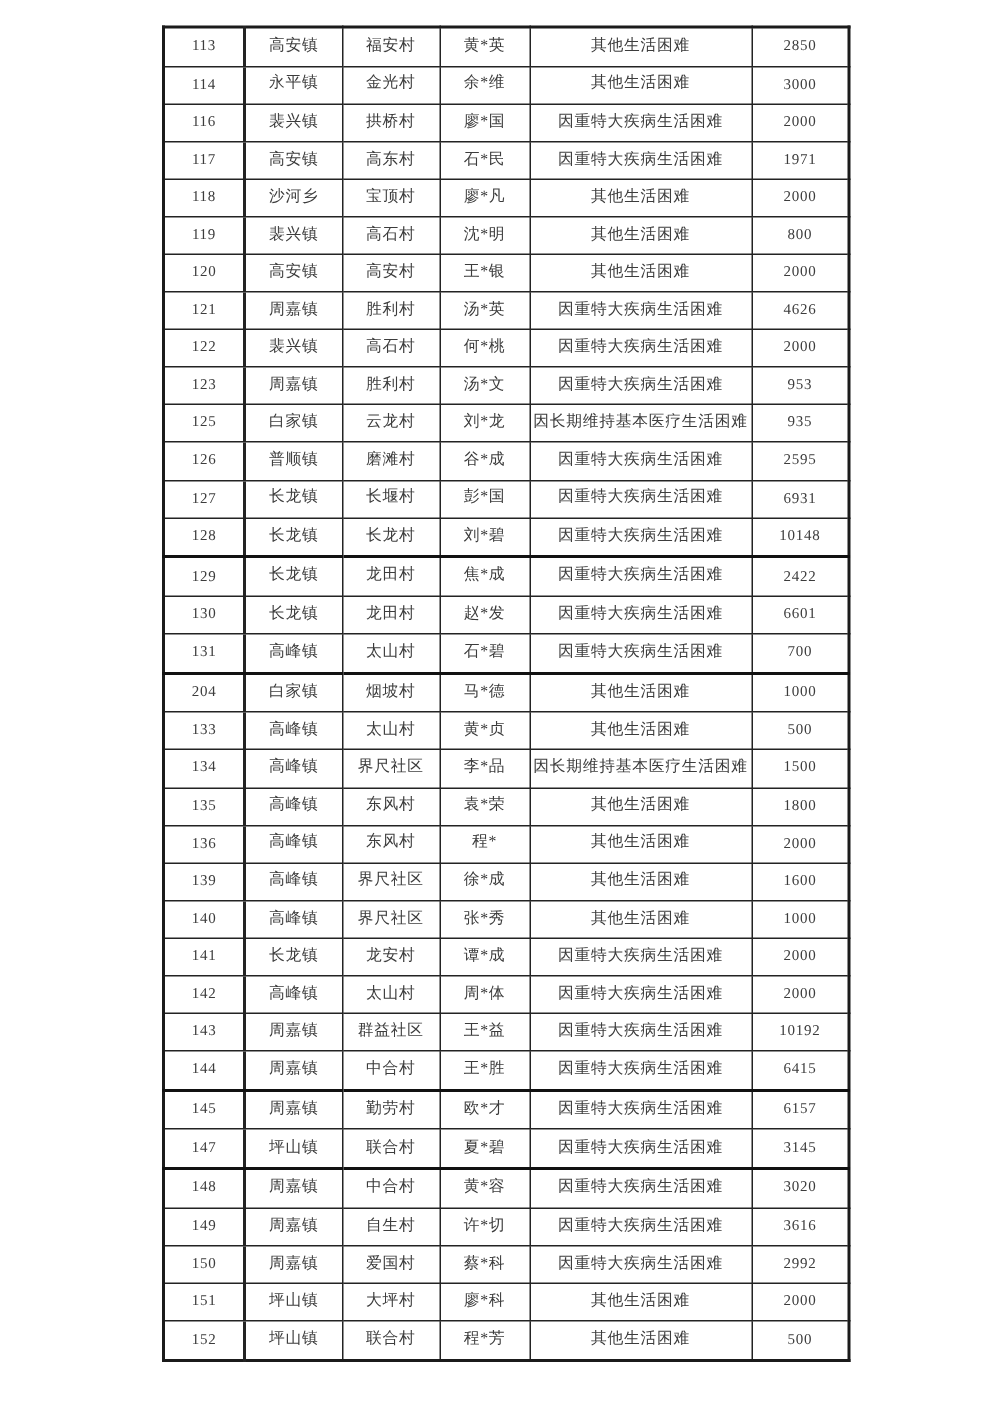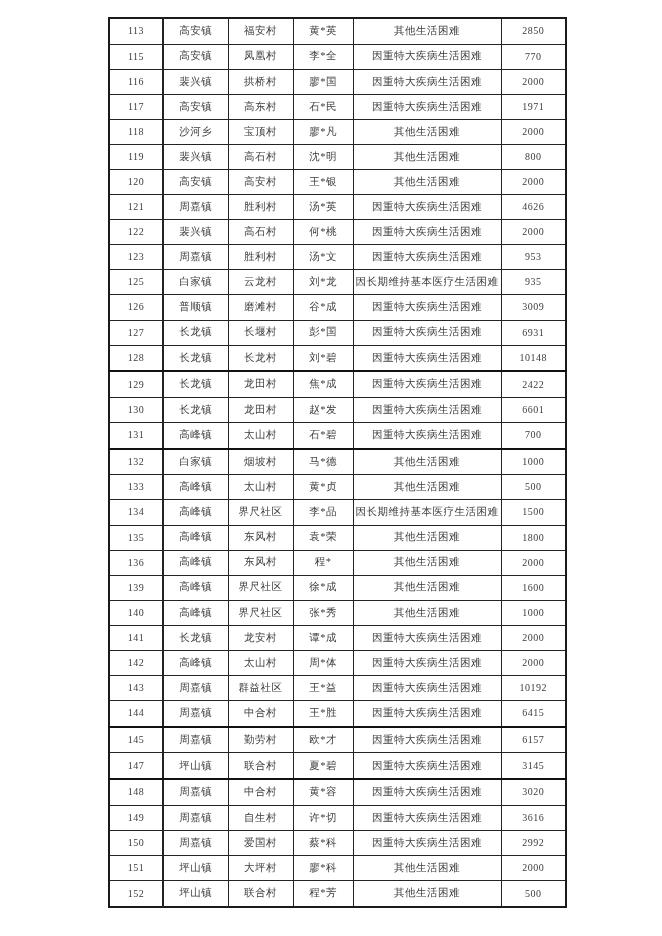--- a/index.html
+++ b/index.html
@@ -68,26 +68,26 @@
     <tbody>
         <tr>
           <td class="num">113</td>
           <td>高安镇</td>
           <td>福安村</td>
           <td>黄*英</td>
           <td>其他生活困难</td>
           <td class="num">2850</td>
         </tr>
         <tr>
-          <td class="num">115</td>
-          <td>高安镇</td>
-          <td>凤凰村</td>
-          <td>李*全</td>
-          <td>因重特大疾病生活困难</td>
-          <td class="num">770</td>
+          <td class="num">114</td>
+          <td>永平镇</td>
+          <td>金光村</td>
+          <td>余*维</td>
+          <td>其他生活困难</td>
+          <td class="num">3000</td>
         </tr>
         <tr>
           <td class="num">116</td>
           <td>裴兴镇</td>
           <td>拱桥村</td>
           <td>廖*国</td>
           <td>因重特大疾病生活困难</td>
           <td class="num">2000</td>
         </tr>
         <tr>
@@ -153,21 +153,21 @@
           <td>刘*龙</td>
           <td>因长期维持基本医疗生活困难</td>
           <td class="num">935</td>
         </tr>
         <tr>
           <td class="num">126</td>
           <td>普顺镇</td>
           <td>磨滩村</td>
           <td>谷*成</td>
           <td>因重特大疾病生活困难</td>
-          <td class="num">3009</td>
+          <td class="num">2595</td>
         </tr>
         <tr>
           <td class="num">127</td>
           <td>长龙镇</td>
           <td>长堰村</td>
           <td>彭*国</td>
           <td>因重特大疾病生活困难</td>
           <td class="num">6931</td>
         </tr>
         <tr class="thick">
@@ -196,21 +196,21 @@
         </tr>
         <tr class="thick">
           <td class="num">131</td>
           <td>高峰镇</td>
           <td>太山村</td>
           <td>石*碧</td>
           <td>因重特大疾病生活困难</td>
           <td class="num">700</td>
         </tr>
         <tr>
-          <td class="num">132</td>
+          <td class="num">204</td>
           <td>白家镇</td>
           <td>烟坡村</td>
           <td>马*德</td>
           <td>其他生活困难</td>
           <td class="num">1000</td>
         </tr>
         <tr>
           <td class="num">133</td>
           <td>高峰镇</td>
           <td>太山村</td>

